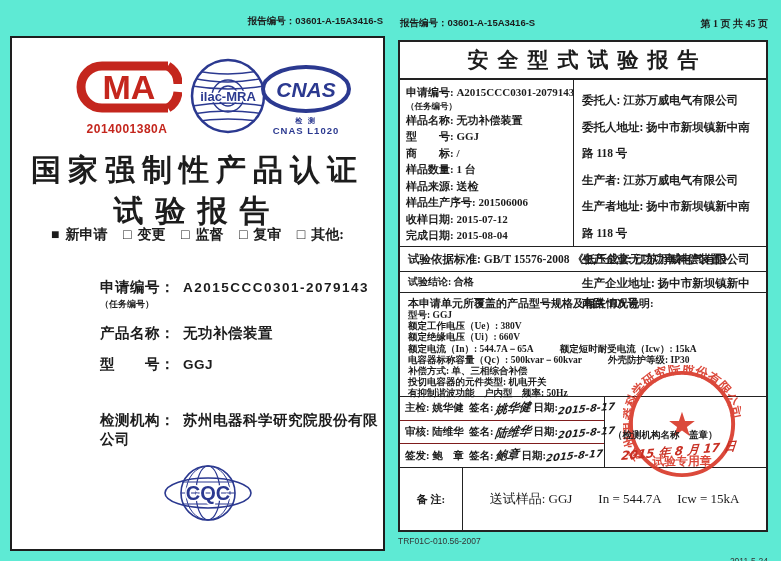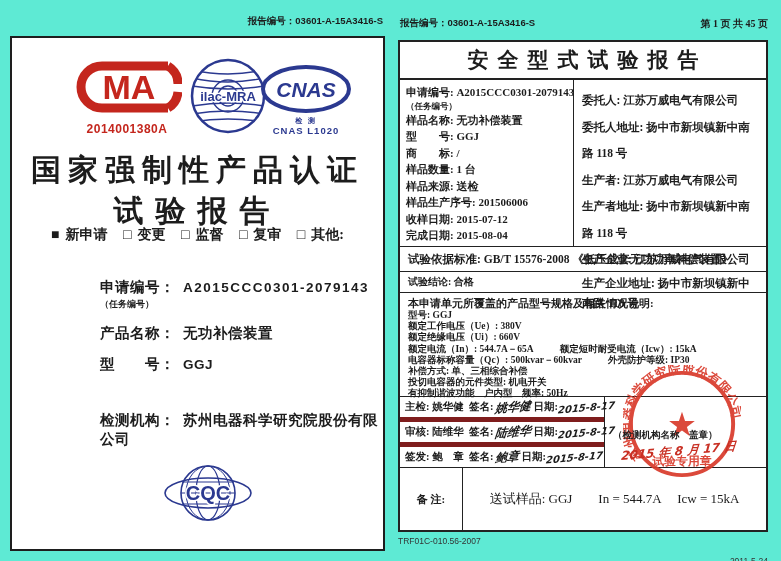--- a/index.html
+++ b/index.html
@@ -55,21 +55,21 @@
          font-size:11.5px;font-weight:600;}
   .r-con{height:20px;border-bottom:1.5px solid #222;display:flex;align-items:center;padding-left:8px;
          font-size:10px;font-weight:600;}
   .r-cov{height:104px;border-bottom:1.5px solid #222;padding:3px 4px 0 8px;box-sizing:border-box;}
   .r-cov .cov-title{font-size:11px;font-weight:700;line-height:14px;}
   .r-cov .ln{font-size:9.5px;font-weight:600;line-height:11.2px;display:flex;}
   .r-cov .ln .right{margin-left:26px;}
 
   .r-sign{height:70px;border-bottom:1.5px solid #222;display:flex;}
   .sign-rows{width:204px;border-right:1.5px solid #222;display:flex;flex-direction:column;}
-  .sign-row{flex:1;border-bottom:5px solid #7f1d1d;display:flex;align-items:center;padding-left:5px;
+  .sign-row{flex:1;border-bottom:1px solid #7f1d1d;display:flex;align-items:center;padding-left:5px;
             font-size:10.5px;font-weight:600;white-space:nowrap;}
   .sign-row:last-child{border-bottom:none;}
   .sign-row .script{font-size:12px;margin:0 2px;max-width:44px;overflow:visible;}
   .sign-row .date{font-size:10px;}
   .stamp-cell{flex:1;position:relative;overflow:visible;}
   .stamp-org{position:absolute;top:32px;left:8px;font-size:9.5px;font-weight:600;z-index:3;}
   .stamp-date{position:absolute;top:46px;left:16px;color:#c82f23;font-size:12px;z-index:3;}
   .seal{position:absolute;top:-32px;left:18px;width:118px;height:118px;z-index:2;opacity:.92;}
 
   .r-remark{flex:1;display:flex;}

